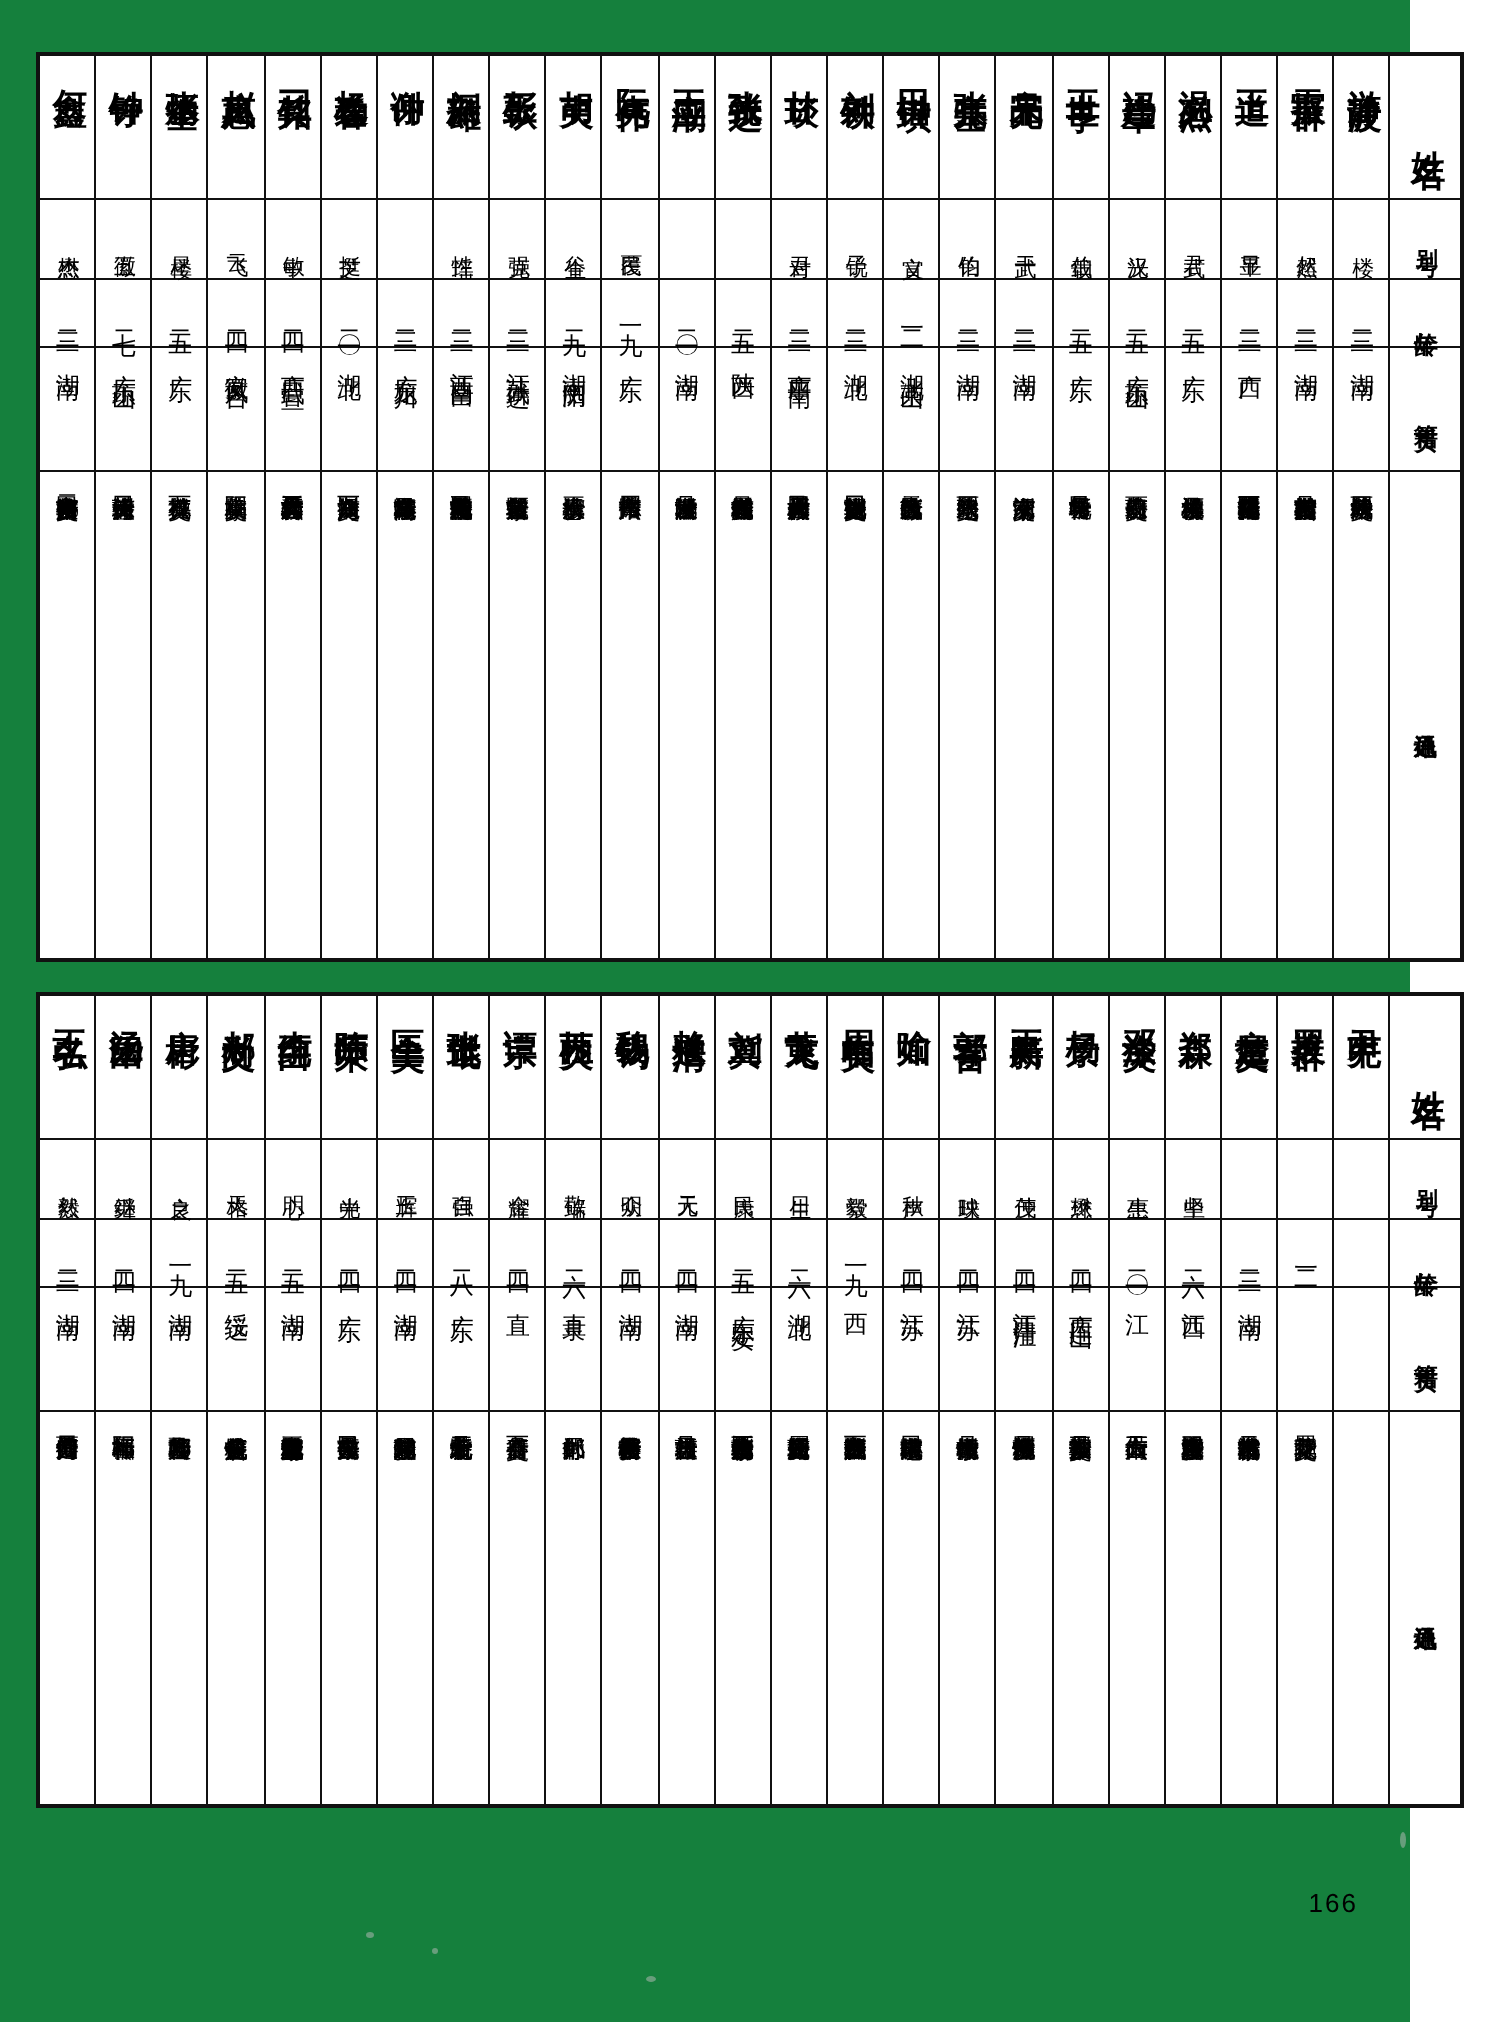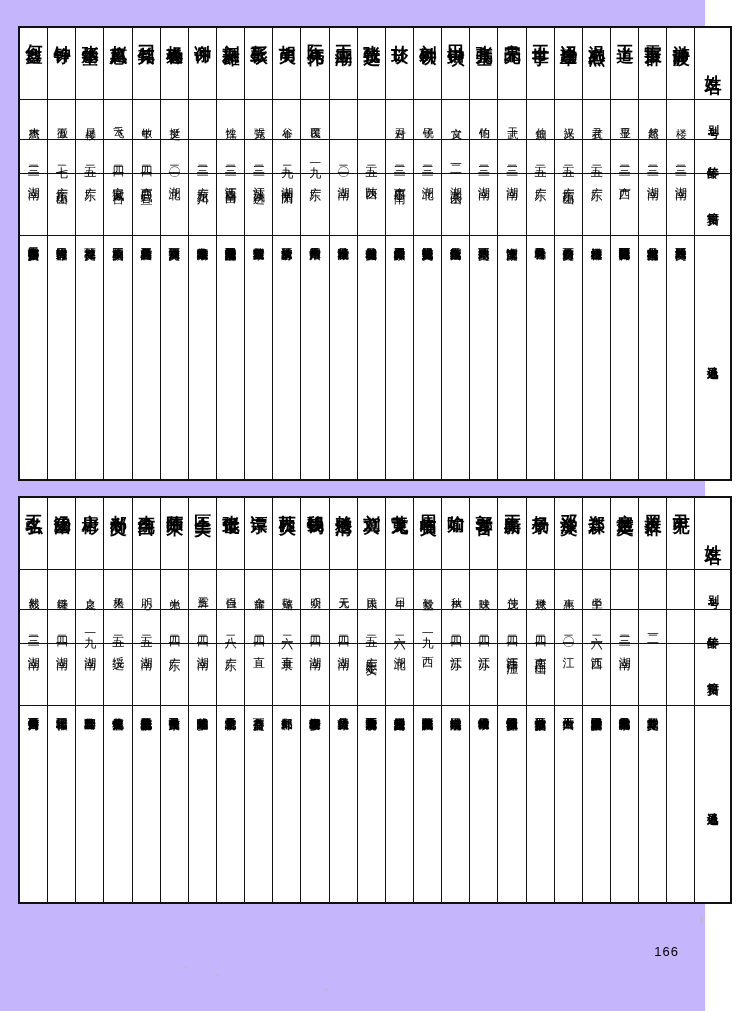--- a/index.html
+++ b/index.html
@@ -12,21 +12,21 @@
     height: 1011px;
     position: relative;
     font-family: "DejaVu Sans", sans-serif;
     color: #000;
     overflow: hidden;
   }
   .page {
     position: relative;
     width: 705px;
     height: 1011px;
-    background: #c4b5fd;
+    background: #15803d;
   }
   
   .tbl-wrap {
     position: absolute;
     left: 18px;
     width: 714px;
     border: 1.6px solid #111;
     box-sizing: border-box;
     background: #fff;
   }

